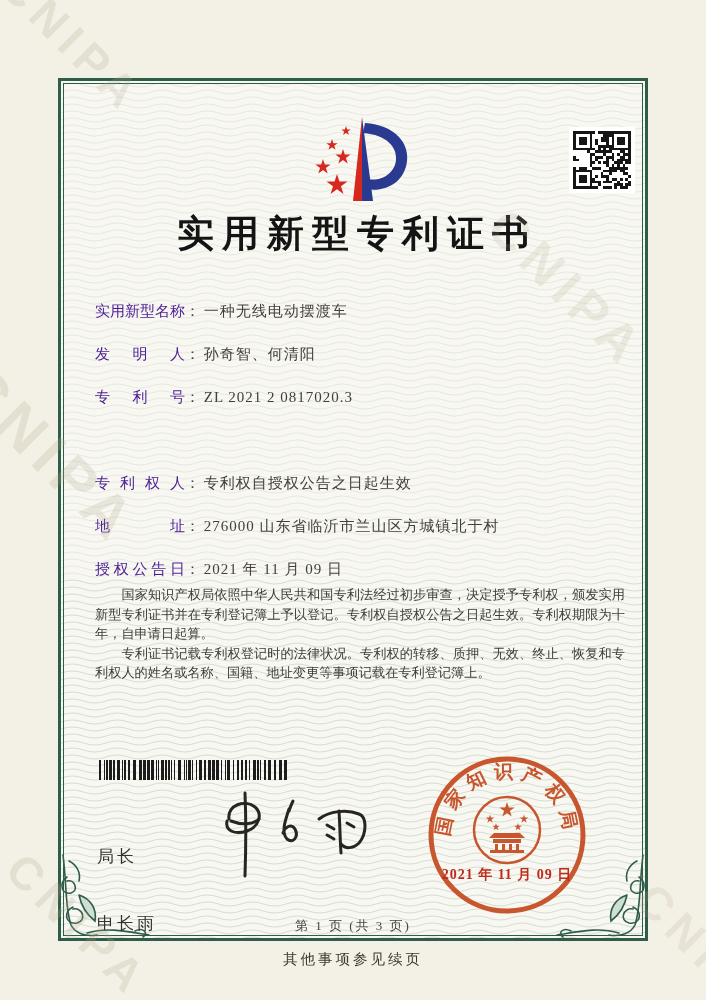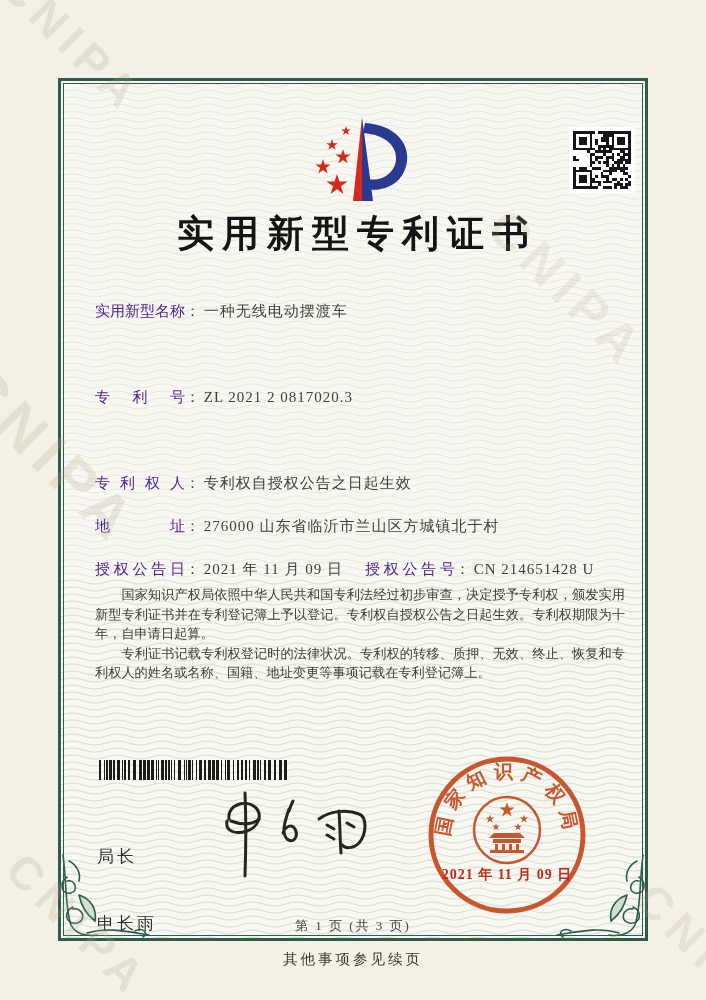--- a/index.html
+++ b/index.html
@@ -598,39 +598,39 @@
       <i class="d"></i>
       <i class=""></i>
     </div>
 
   <div class="page-title">实用新型专利证书</div>
 
   <div class="frow" style="top:215px;">
     <span class="flabel">实用新型名称</span><span class="fcolon">：</span>
     <span class="fvalue">一种无线电动摆渡车</span>
   </div>
+  <div class="frow" style="top:258px;">
+    <span class="flabel">发明人</span><span class="fcolon">：</span>
+    <span class="fvalue">孙奇智、何清阳</span>
+  </div>
   <div class="frow" style="top:301px;">
     <span class="flabel">专利号</span><span class="fcolon">：</span>
     <span class="fvalue">ZL 2021 2 0817020.3</span>
   </div>
   <div class="frow" style="top:387px;">
     <span class="flabel">专利权人</span><span class="fcolon">：</span>
     <span class="fvalue">专利权自授权公告之日起生效</span>
   </div>
   <div class="frow" style="top:430px;">
     <span class="flabel">地址</span><span class="fcolon">：</span>
     <span class="fvalue">276000 山东省临沂市兰山区方城镇北于村</span>
   </div>
   <div class="frow" style="top:473px;">
     <span class="flabel">授权公告日</span><span class="fcolon">：</span>
     <span class="fvalue">2021 年 11 月 09 日</span>
-    <span class="grant-no">
-      <span class="flabel">授权公告号</span><span class="fcolon">：</span>
-      <span class="fvalue">CN 214651428 U</span>
-    </span>
   </div>
 
   <div class="body-text">
     <p>国家知识产权局依照中华人民共和国专利法经过初步审查，决定授予专利权，颁发实用新型专利证书并在专利登记簿上予以登记。专利权自授权公告之日起生效。专利权期限为十年，自申请日起算。</p>
     <p>专利证书记载专利权登记时的法律状况。专利权的转移、质押、无效、终止、恢复和专利权人的姓名或名称、国籍、地址变更等事项记载在专利登记簿上。</p>
   </div>
 
   <div class="barcode">
       <i class="b" style="width:2px"></i>
       <i style="width:3px"></i>

